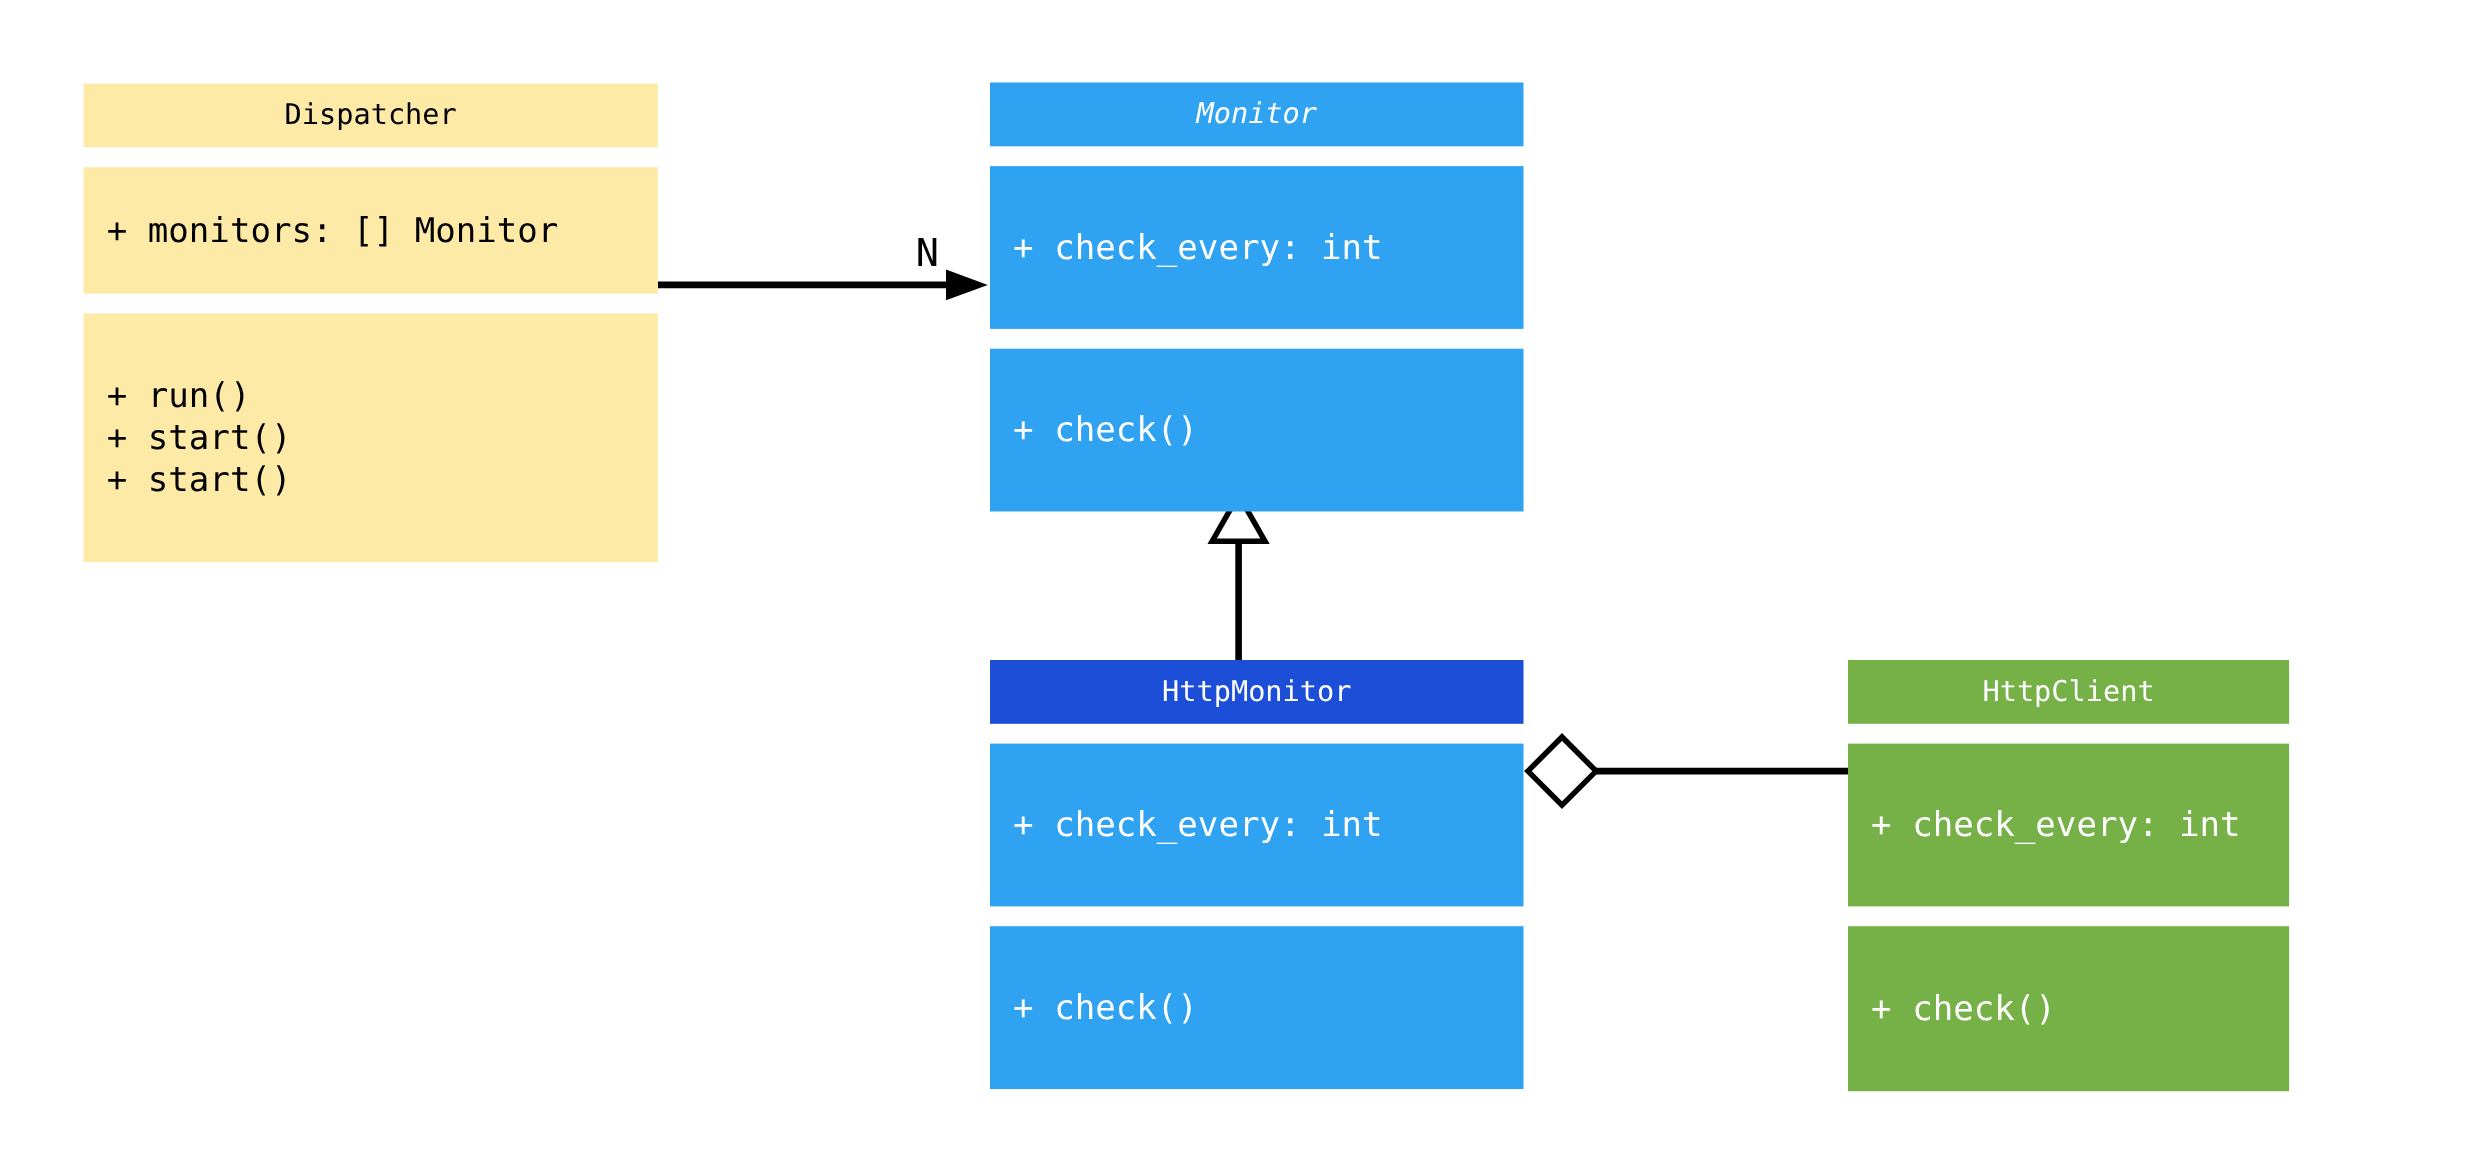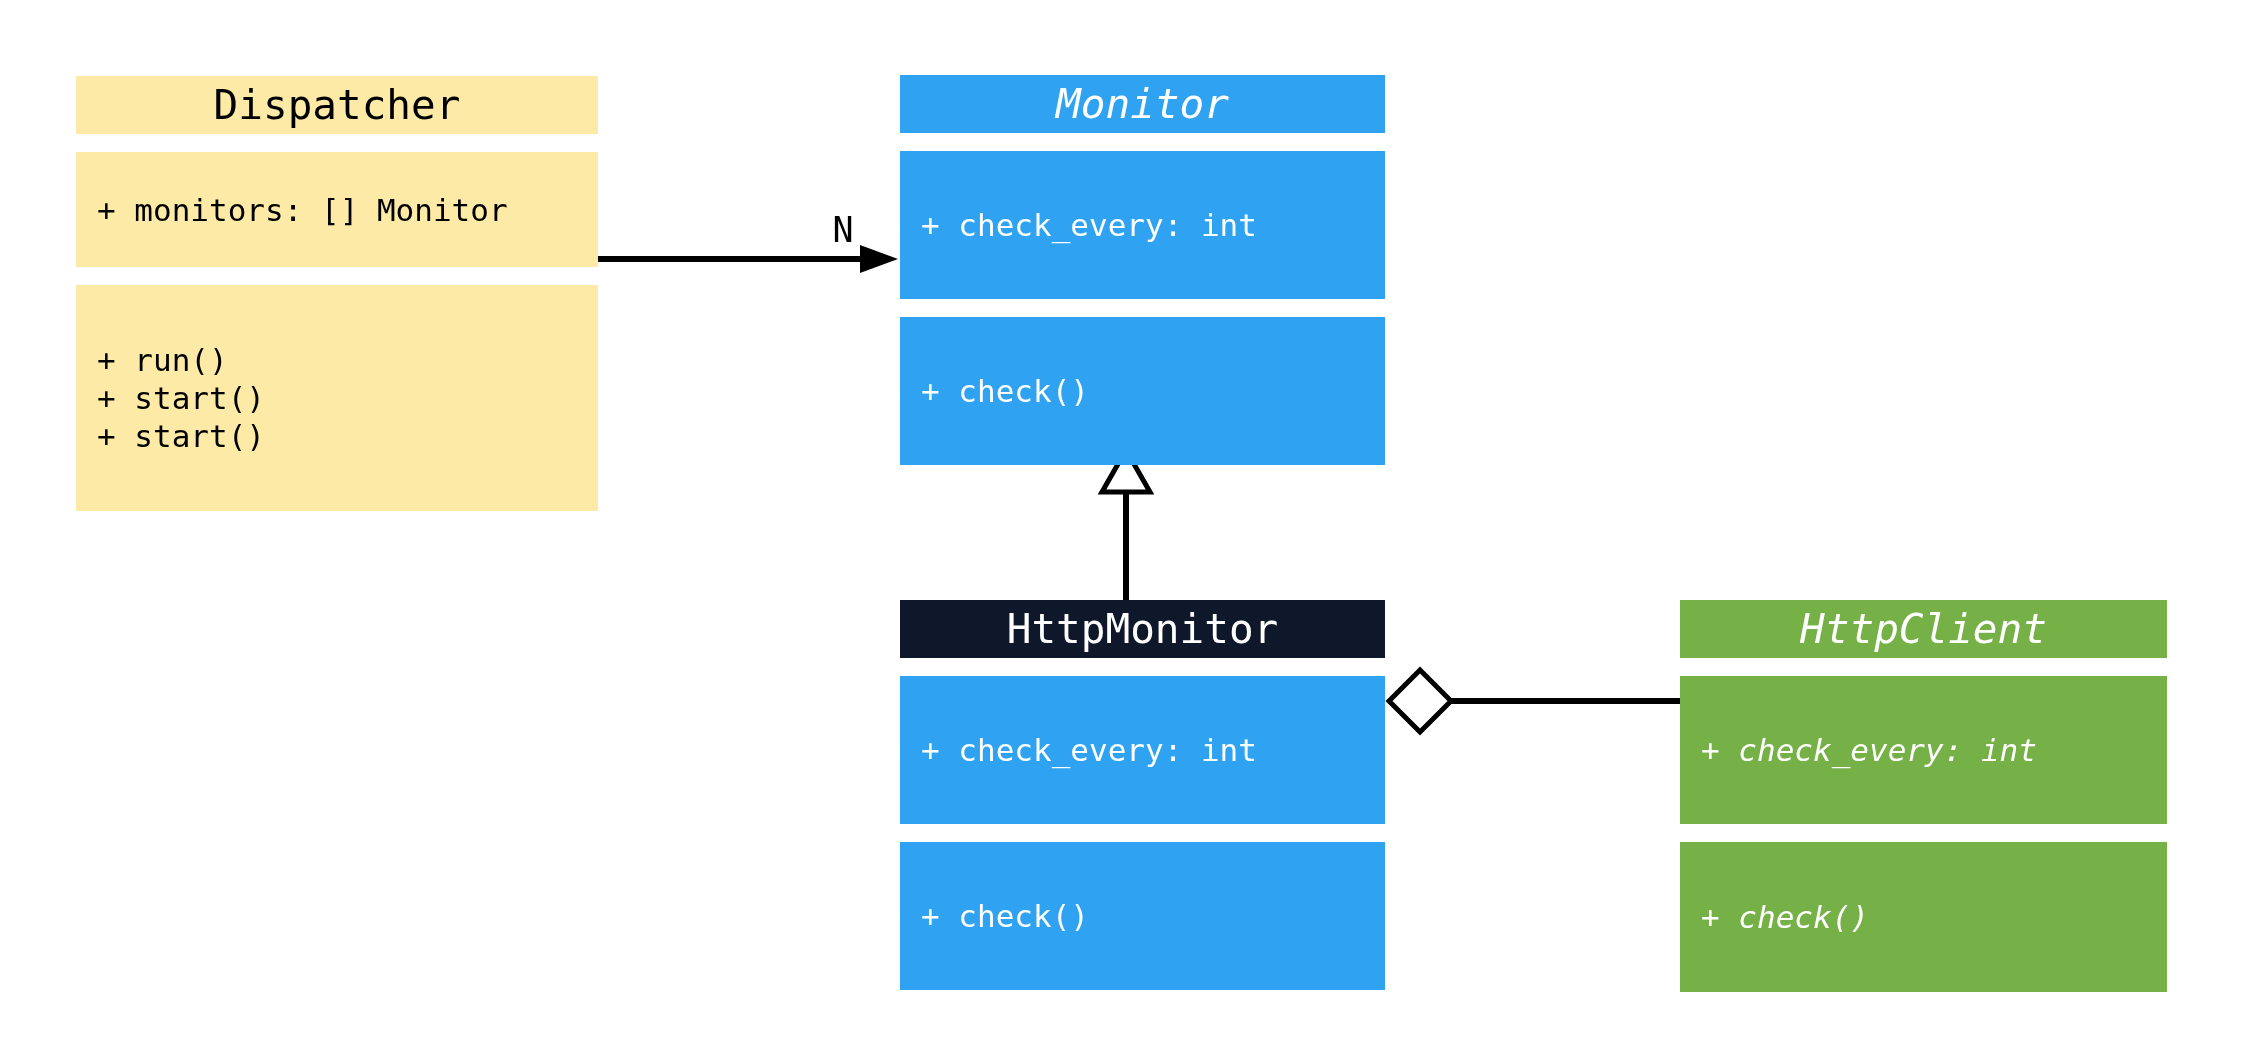--- a/index.html
+++ b/index.html
@@ -23,21 +23,21 @@
   }
   .compartment {
     box-sizing: border-box;
     flex: 0 0 auto;
   }
   .compartment + .compartment { margin-top: 18px; }
   .title {
     display: flex;
     align-items: center;
     justify-content: center;
-    font-size: 41px;
+    font-size: 26px;
     height: 58px;
   }
   .title.abstract { font-style: italic; }
   .members {
     display: flex;
     flex-direction: column;
     justify-content: center;
     padding-left: 21px;
     font-size: 31px;
     line-height: 38px;
@@ -91,30 +91,30 @@
     <div class="compartment title abstract" style="background-color: rgb(47, 163, 242);">Monitor</div>
     <div class="compartment members" style="height: 148px; background-color: rgb(47, 163, 242);">
       <div>+ check_every: int</div>
     </div>
     <div class="compartment members" style="height: 148px; background-color: rgb(47, 163, 242);">
       <div>+ check()</div>
     </div>
   </div>
 
   <div class="uml-class" style="left: 900px; top: 600px; width: 485px; color: rgb(255, 255, 255);">
-    <div class="compartment title" style="background-color: #0f172a;">HttpMonitor</div>
+    <div class="compartment title" style="background-color: #1d4ed8;">HttpMonitor</div>
     <div class="compartment members" style="height: 148px; background-color: rgb(47, 163, 242);">
       <div>+ check_every: int</div>
     </div>
     <div class="compartment members" style="height: 148px; background-color: rgb(47, 163, 242);">
       <div>+ check()</div>
     </div>
   </div>
 
-  <div class="uml-class" style="left: 1680px; top: 600px; width: 487px; color: rgb(255, 255, 255); font-style: italic;">
+  <div class="uml-class" style="left: 1680px; top: 600px; width: 401px; color: rgb(255, 255, 255);">
     <div class="compartment title" style="background-color: rgb(118, 177, 72);">HttpClient</div>
     <div class="compartment members" style="height: 148px; background-color: rgb(118, 177, 72);">
       <div>+ check_every: int</div>
     </div>
     <div class="compartment members" style="height: 150px; background-color: rgb(118, 177, 72);">
       <div>+ check()</div>
     </div>
   </div>
 
 </div>

